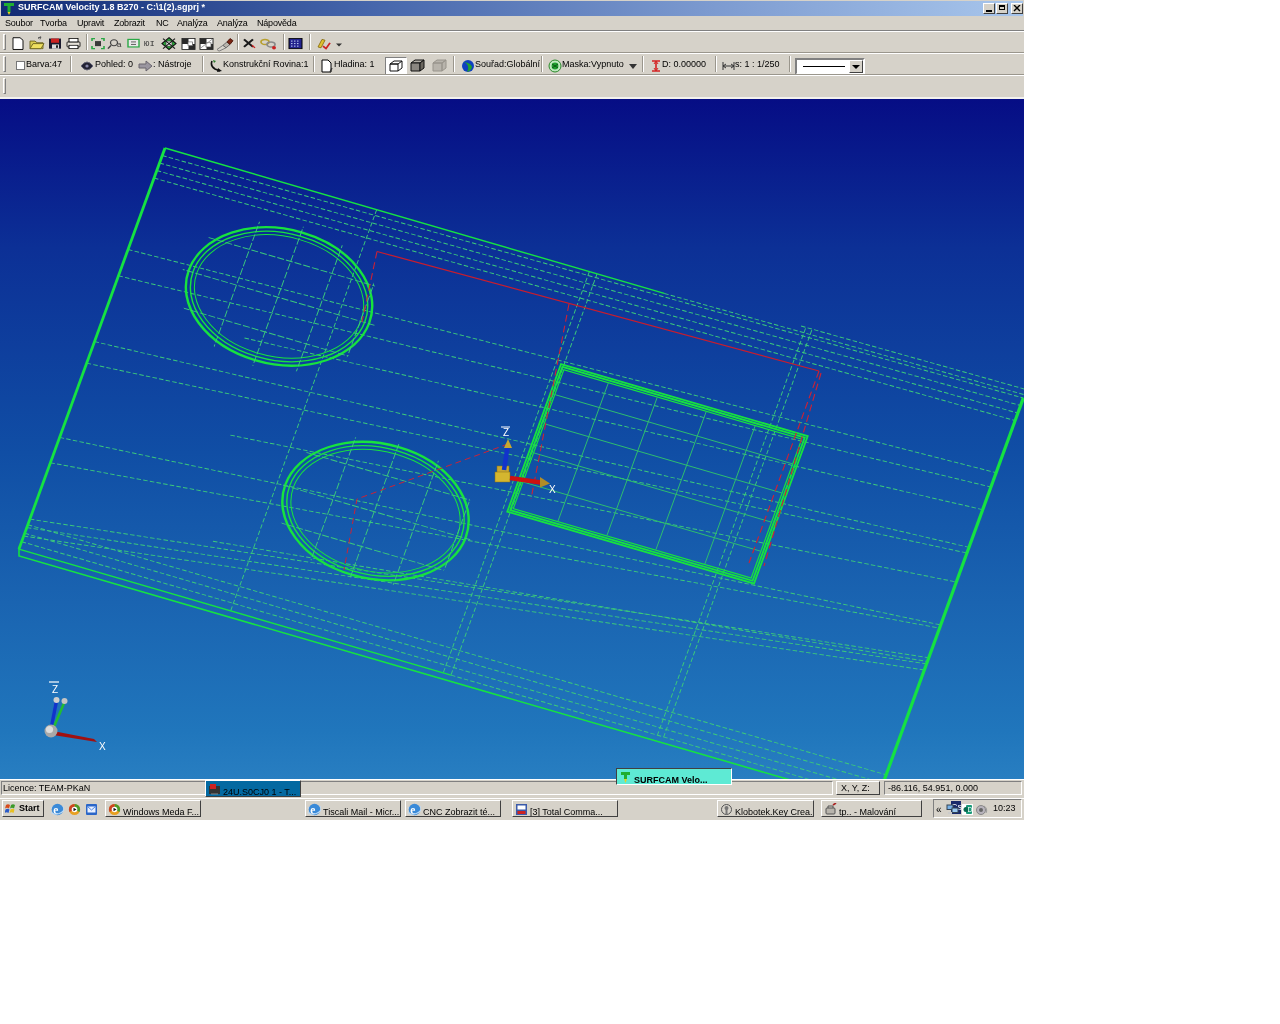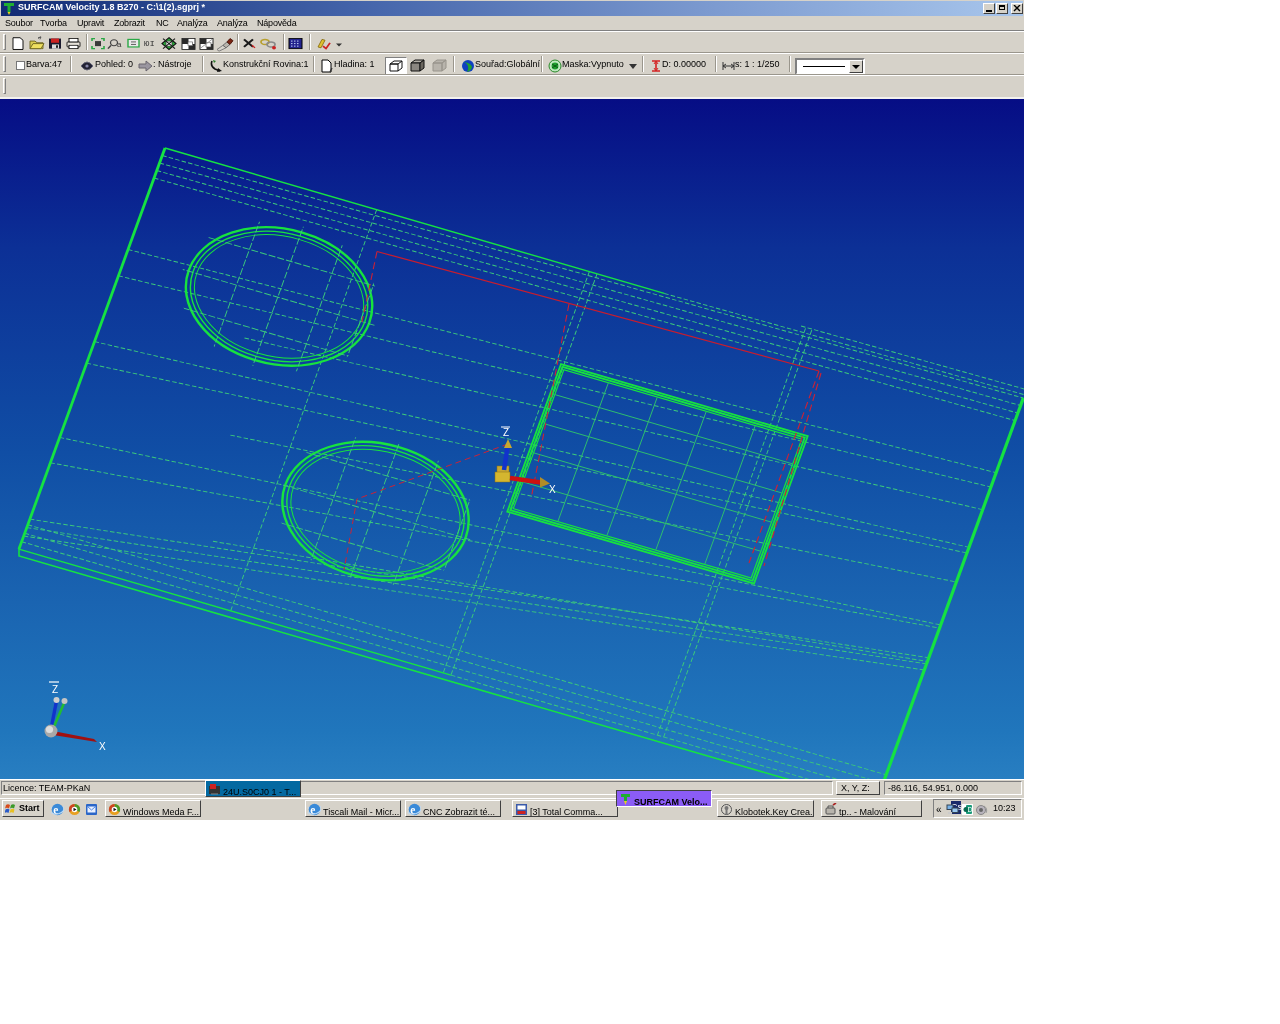--- a/index.html
+++ b/index.html
@@ -358,21 +358,21 @@
     <div style="position:absolute;left:405px;top:800px;width:96px;height:17px;background:#d6d2c9;border:1px solid;border-color:#fff #404040 #404040 #fff;overflow:hidden;white-space:nowrap"><span style="display:inline-block;vertical-align:top;margin:1px 2px 0 2px"><svg width="13" height="13" viewBox="0 0 13 13">
           <circle cx="6.5" cy="6.5" r="5.8" fill="#3a8ad8"></circle>
           <text x="2.2" y="10.5" font-size="11.5" font-weight="bold" fill="#fff" font-family="Liberation Serif">e</text>
           <path d="M0.8,4.2 a7,4.5 -12 1 0 11.4,-0.8" stroke="#bddaf5" stroke-width="1.1" fill="none"></path>
         </svg></span><span style="font-size:9px;font-weight:normal;font-family:'Liberation Sans',sans-serif;">CNC Zobrazit té...</span></div>
     <div style="position:absolute;left:512px;top:800px;width:106px;height:17px;background:#d6d2c9;border:1px solid;border-color:#fff #404040 #404040 #fff;overflow:hidden;white-space:nowrap"><span style="display:inline-block;vertical-align:top;margin:1px 2px 0 2px"><svg width="13" height="13" viewBox="0 0 13 13">
           <rect x="1" y="1" width="11" height="11" fill="#3a5aaa"></rect>
           <rect x="2.5" y="2.5" width="8" height="4" fill="#fff"></rect>
           <rect x="2.5" y="8" width="8" height="3" fill="#c22"></rect>
         </svg></span><span style="font-size:9px;font-weight:normal;font-family:'Liberation Sans',sans-serif;">[3] Total Comma...</span></div>
-    <div style="position:absolute;left:616px;top:790px;width:96px;height:17px;background:#8b5cf6;border:1px solid;border-color:#404040 #fff #fff #404040;overflow:hidden;white-space:nowrap"><span style="display:inline-block;vertical-align:top;margin:1px 2px 0 2px"><svg width="13" height="13" viewBox="0 0 13 13">
+    <div style="position:absolute;left:616px;top:768px;width:116px;height:17px;background:#5eead4;border:1px solid;border-color:#404040 #fff #fff #404040;overflow:hidden;white-space:nowrap"><span style="display:inline-block;vertical-align:top;margin:1px 2px 0 2px"><svg width="13" height="13" viewBox="0 0 13 13">
           <path d="M2,1 h9 v3 h-3 v4 h-3 v-4 h-3 z" fill="#1fae30"></path>
           <path d="M5,8 h3 l-1.5,4 z" fill="#e8d020"></path>
         </svg></span><span style="font-size:9px;font-weight:bold;font-family:'Liberation Sans',sans-serif;">SURFCAM Velo...</span></div>
     <div style="position:absolute;left:717px;top:800px;width:97px;height:17px;background:#d6d2c9;border:1px solid;border-color:#fff #404040 #404040 #fff;overflow:hidden;white-space:nowrap"><span style="display:inline-block;vertical-align:top;margin:1px 2px 0 2px"><svg width="13" height="13" viewBox="0 0 13 13">
           <circle cx="6.5" cy="6.5" r="5" fill="#d8d4cc" stroke="#555"></circle>
           <circle cx="6.5" cy="5" r="2" fill="#777"></circle>
           <rect x="5.5" y="6" width="2" height="5" fill="#777"></rect>
         </svg></span><span style="font-size:9px;font-weight:normal;font-family:'Liberation Sans',sans-serif;">Klobotek.Key Crea...</span></div>
     <div style="position:absolute;left:821px;top:800px;width:101px;height:17px;background:#d6d2c9;border:1px solid;border-color:#fff #404040 #404040 #fff;overflow:hidden;white-space:nowrap"><span style="display:inline-block;vertical-align:top;margin:1px 2px 0 2px"><svg width="13" height="13" viewBox="0 0 13 13">
           <rect x="2" y="5" width="9" height="6" rx="1" fill="#b8b4ac" stroke="#555"></rect>

